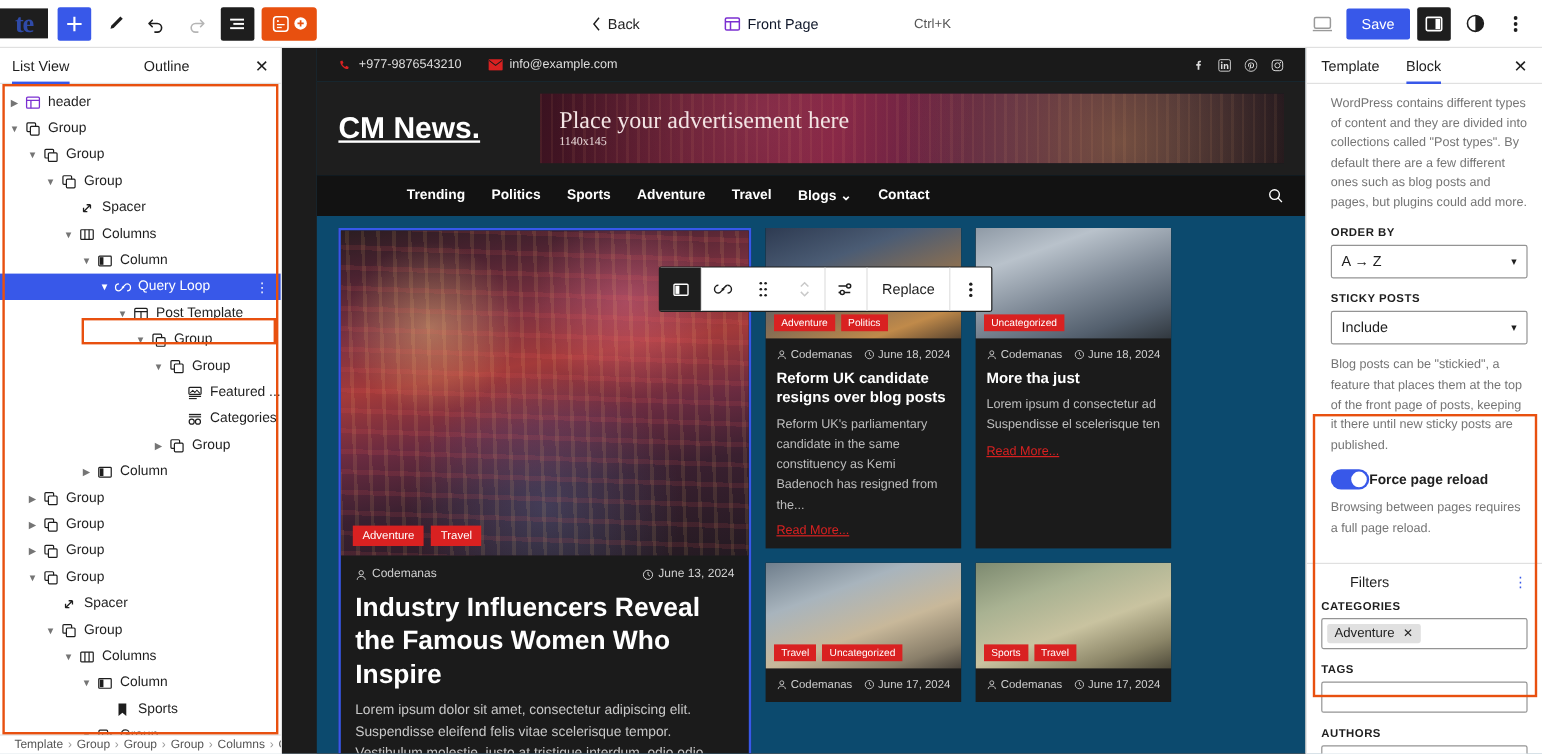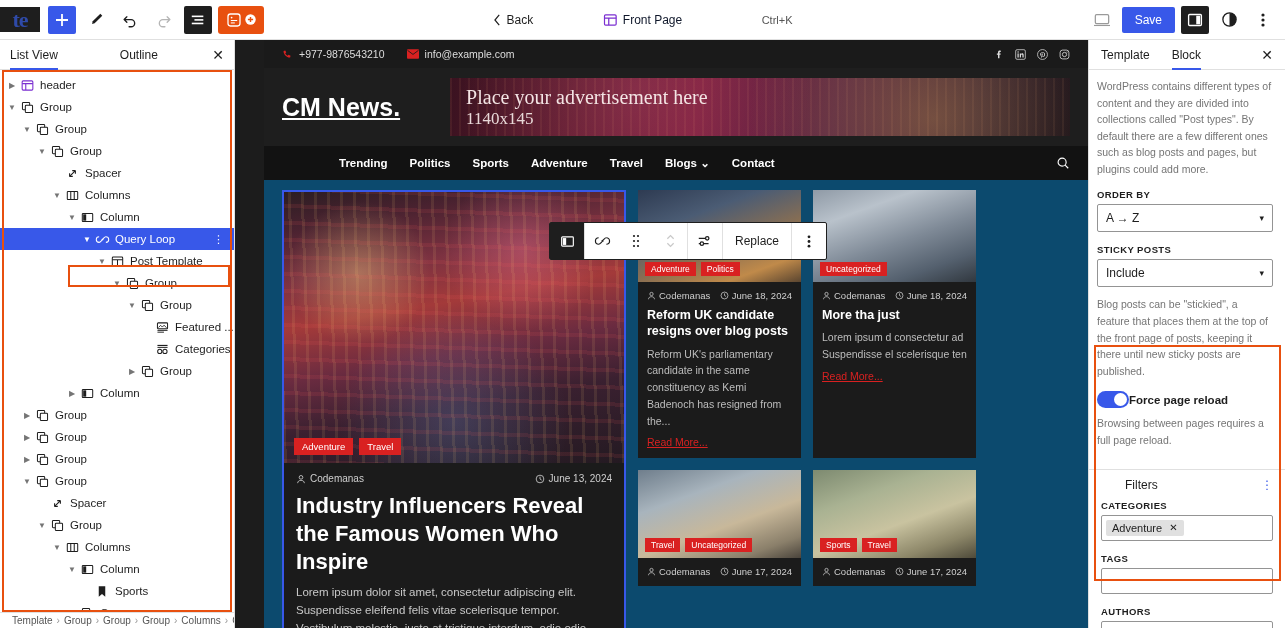--- a/index.html
+++ b/index.html
@@ -74,21 +74,21 @@
                 font-family:"Liberation Sans", sans-serif; white-space:nowrap; }
   .adbanner { flex:1; height:58px; margin-left:30px;
               background:linear-gradient(100deg,#3a1220 0%,#5d1b2e 20%,#7a1f3c 40%,#522042 62%,#2d1830 85%,#140c18 100%);
               position:relative; overflow:hidden; display:flex; flex-direction:column;
               justify-content:center; padding-left:16px; }
   .adbanner::after{content:"";position:absolute;inset:0;
     background:repeating-linear-gradient(90deg, rgba(255,180,120,.07) 0 2px, transparent 2px 9px),
                radial-gradient(circle at 78% 70%, rgba(255,200,90,.30), transparent 38%),
                radial-gradient(circle at 30% 20%, rgba(255,120,160,.18), transparent 40%);}
   .ad-t1 { font-family:"Liberation Serif", serif; font-size:20px; color:#f3e4e4; position:relative; z-index:2; }
-  .ad-t2 { font-family:"Liberation Serif", serif; font-size:17px; color:#e8d9d9; position:relative; z-index:2; }
+  .ad-t2 { font-family:"Liberation Serif", serif; font-size:10px; color:#e8d9d9; position:relative; z-index:2; }
   .site-nav { height:34px; background:#121212; display:flex; align-items:center;
               padding:0 18px 0 75px; gap:22px; font-size:11.5px; font-weight:bold; color:#fff; }
   .nav-search { margin-left:auto; font-size:13px; }
 
   .posts { display:flex; gap:12px; padding:10px 18px 0 18px; }
   .feat { width:344px; flex:0 0 344px; border:2px solid #3858e9; background:#1b1b1b; overflow:hidden; }
   .feat-img { height:271px; position:relative; overflow:hidden;
     background:linear-gradient(170deg,#2b1d22 0%,#4a2230 12%,#7d3241 28%,#a33a3a 42%,#6a2b40 58%,#3a2030 74%,#241a22 100%);}
   .feat-img::after{content:"";position:absolute;inset:0;
     background:repeating-linear-gradient(88deg, rgba(255,210,120,.10) 0 3px, transparent 3px 13px),
@@ -134,21 +134,21 @@
 
   
   .rightbar { width:197px; flex:0 0 197px; background:#fff; border-left:1px solid #e0e0e0;
               display:flex; flex-direction:column; position:relative; overflow:hidden; }
   .rb-tabs { height:30px; display:flex; align-items:center; padding:0 12px; gap:22px;
              border-bottom:1px solid #e0e0e0; font-size:12px; position:relative; }
   .rb-tab { cursor:pointer; height:30px; display:flex; align-items:center; }
   .rb-tab.active { box-shadow:inset 0 -2px 0 #3858e9; }
   .rb-close { margin-left:auto; cursor:pointer; font-size:14px; }
   .rb-scroll { flex:1; overflow:hidden; }
-  .rb-sec { padding:8px 12px 10px 8px; }
+  .rb-sec { padding:8px 12px 10px 20px; }
   .help { font-size:10.5px; color:#757575; line-height:1.58; }
   .fieldlabel { font-size:9.5px; font-weight:bold; color:#1e1e1e; letter-spacing:.4px; margin:12px 0 4px 0; }
   .select { height:28px; border:1px solid #949494; border-radius:2px; display:flex;
             align-items:center; padding:0 8px; font-size:12px; cursor:pointer; background:#fff;}
   .select .cv { margin-left:auto; font-size:9px; color:#1e1e1e; }
   .toggle-row { display:flex; align-items:center; margin-top:12px; }
   .toggle { width:32px; height:17px; border-radius:9px; background:#3858e9; position:relative; cursor:pointer; }
   .toggle .knob { position:absolute; right:2px; top:2px; width:13px; height:13px; border-radius:50%; background:#fff; }
   .toggle-lbl { font-size:11.5px; font-weight:bold; }
   .divider { height:1px; background:#e0e0e0; margin:10px 0 0 0; }

